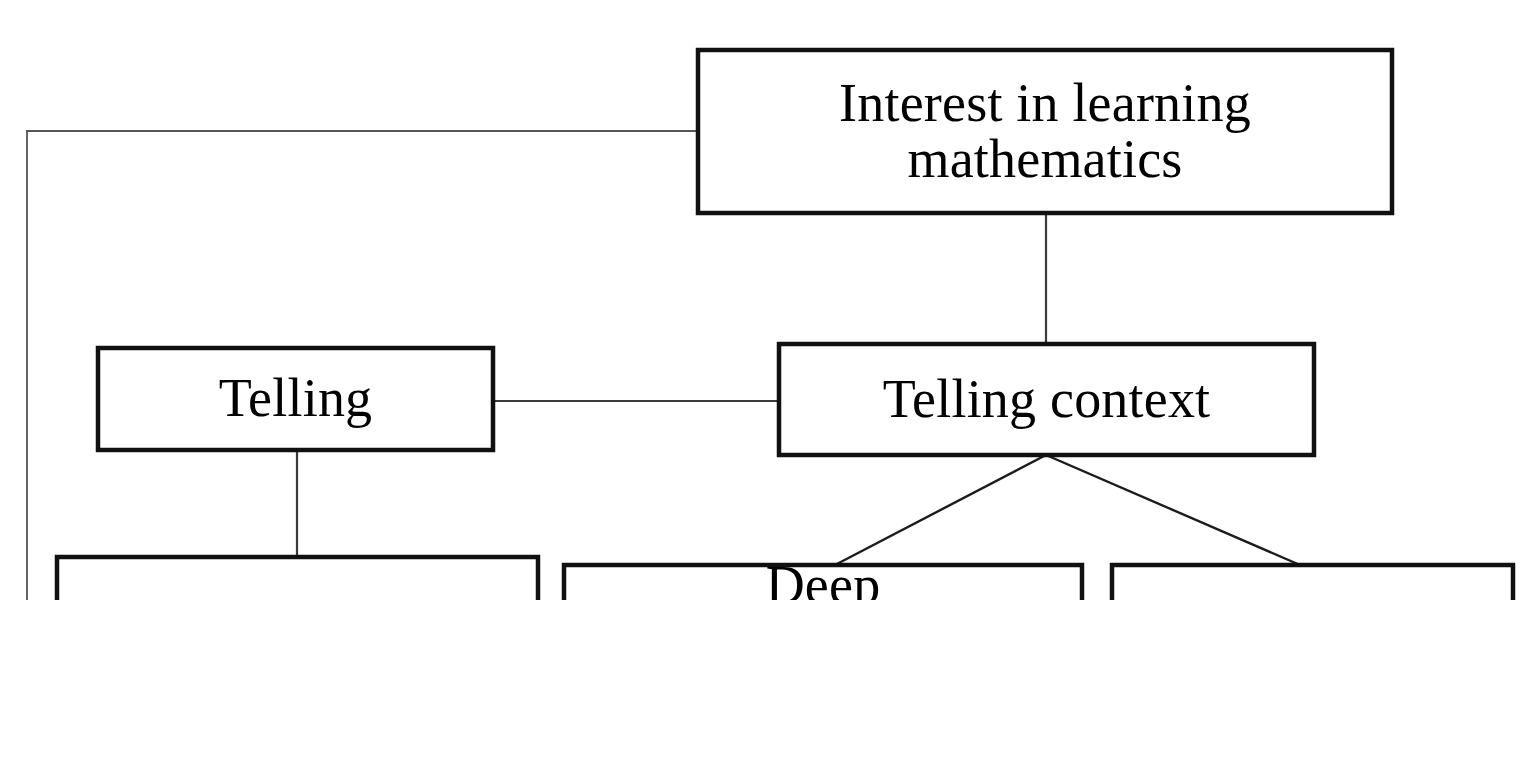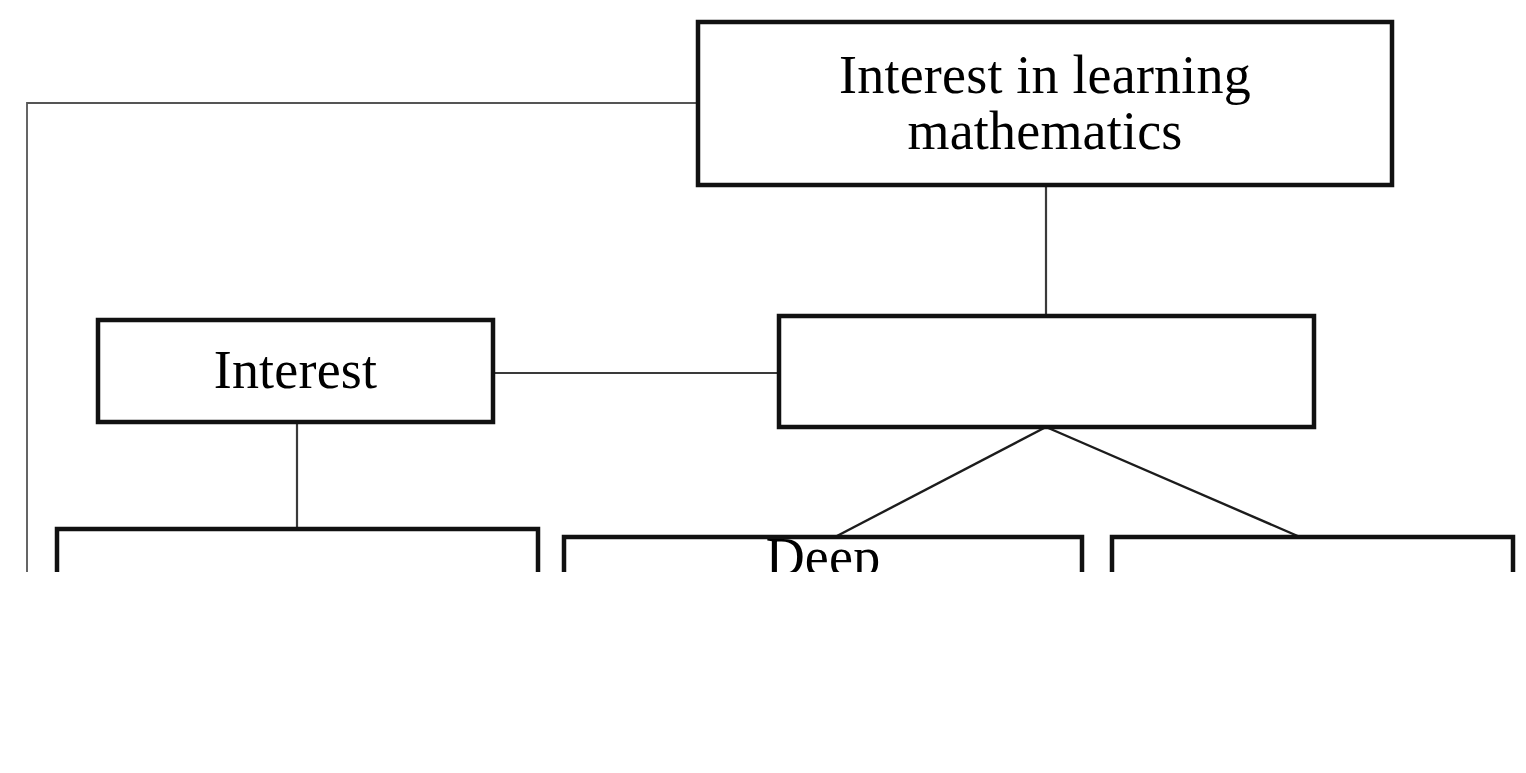--- a/index.html
+++ b/index.html
@@ -7,20 +7,21 @@
     padding: 0;
     background: #ffffff;
   }
   #diagram-root {
     position: relative;
     width: 1526px;
     height: 572px;
     background: #ffffff;
     overflow: hidden;
     font-family: "Liberation Serif", "DejaVu Serif", serif;
+    margin-top: 28px;
   }
   svg.canvas {
     position: absolute;
     top: 0;
     left: 0;
     width: 1526px;
     height: 773px;
     display: block;
   }
   .node-rect {
@@ -90,17 +91,18 @@
       <rect class="node-rect" x="98" y="320" width="395" height="102"></rect>
       <rect class="node-rect" x="779" y="316" width="535" height="111"></rect>
       <rect class="node-rect" x="57" y="529" width="481" height="168"></rect>
       <rect class="node-rect" x="564" y="537" width="518" height="155"></rect>
       <rect class="node-rect" x="1112" y="537" width="401" height="155"></rect>
     </g>
   </svg>
 
   <div class="node-label" style="left: 698px; top: 22px; width: 694px; height: 163px; font-size: 54px;">Interest in learning
 mathematics</div>
-  <div class="node-label" style="left: 98px; top: 320px; width: 395px; height: 102px; font-size: 54px;">Interest</div>
+  <div class="node-label" style="left: 98px; top: 320px; width: 395px; height: 102px; font-size: 54px;">Telling</div>
+  <div class="node-label" style="left: 779px; top: 316px; width: 535px; height: 111px; font-size: 54px;">Telling context</div>
   <div class="node-label" style="left: 564px; top: 508px; width: 518px; height: 155px; font-size: 54px;">Deep
 understanding</div>
 
 </div>
 
 </body></html>

